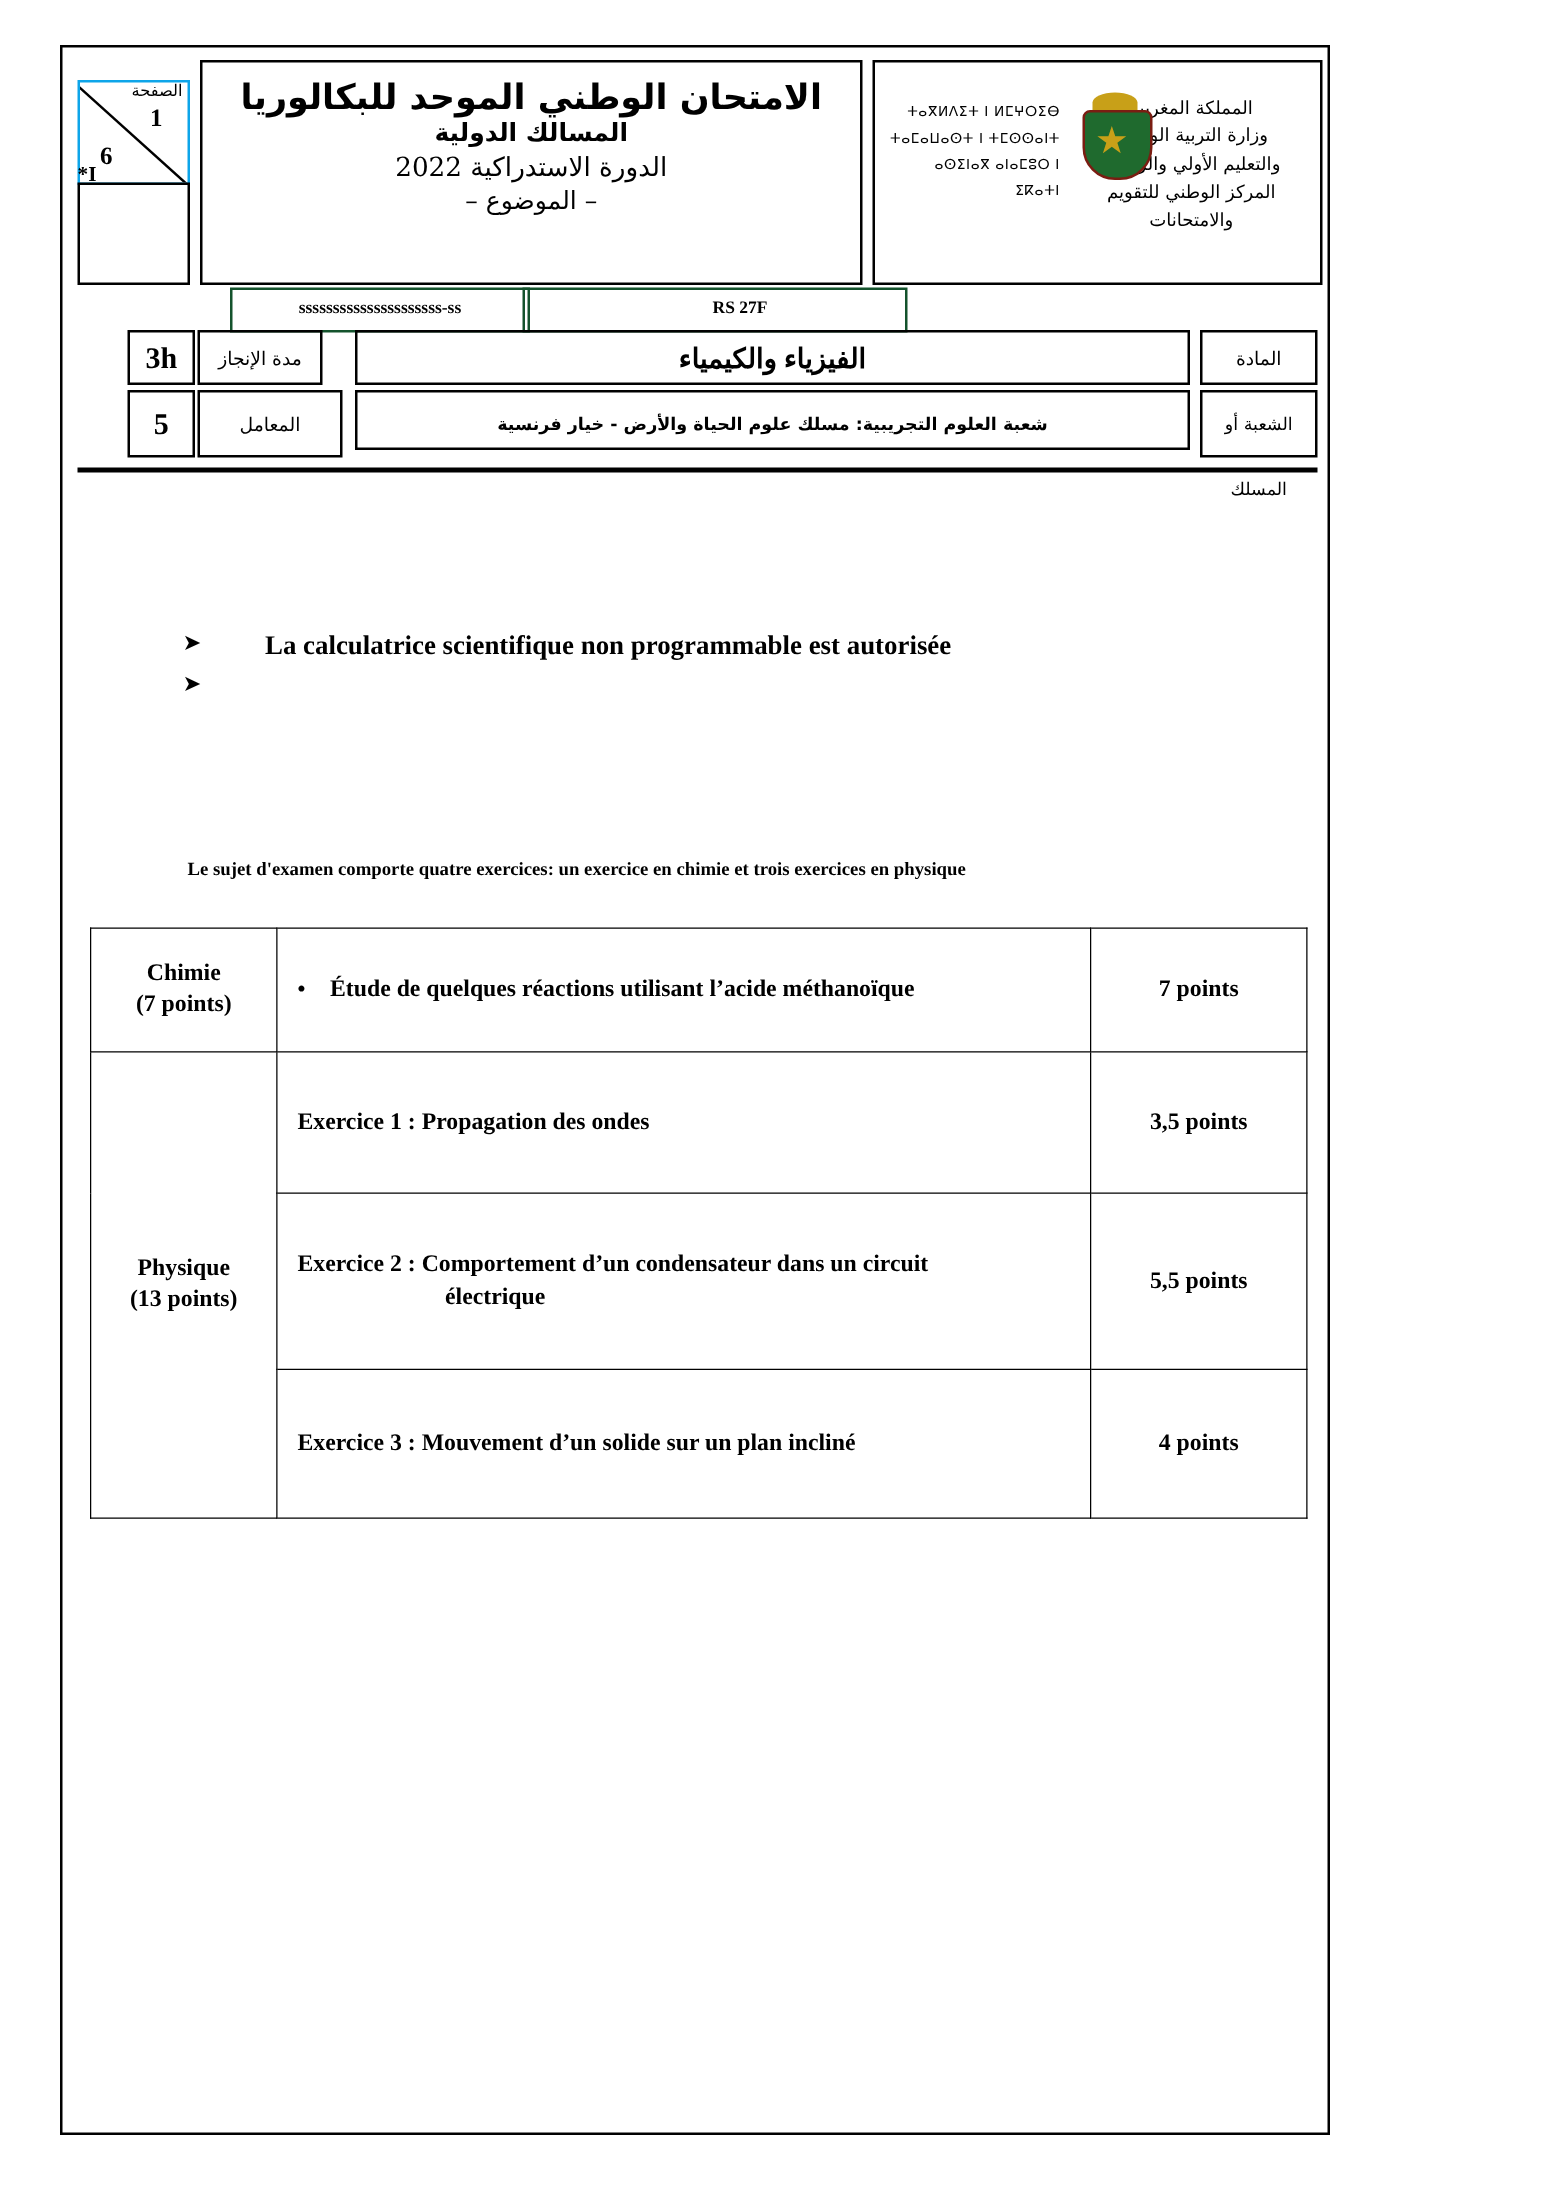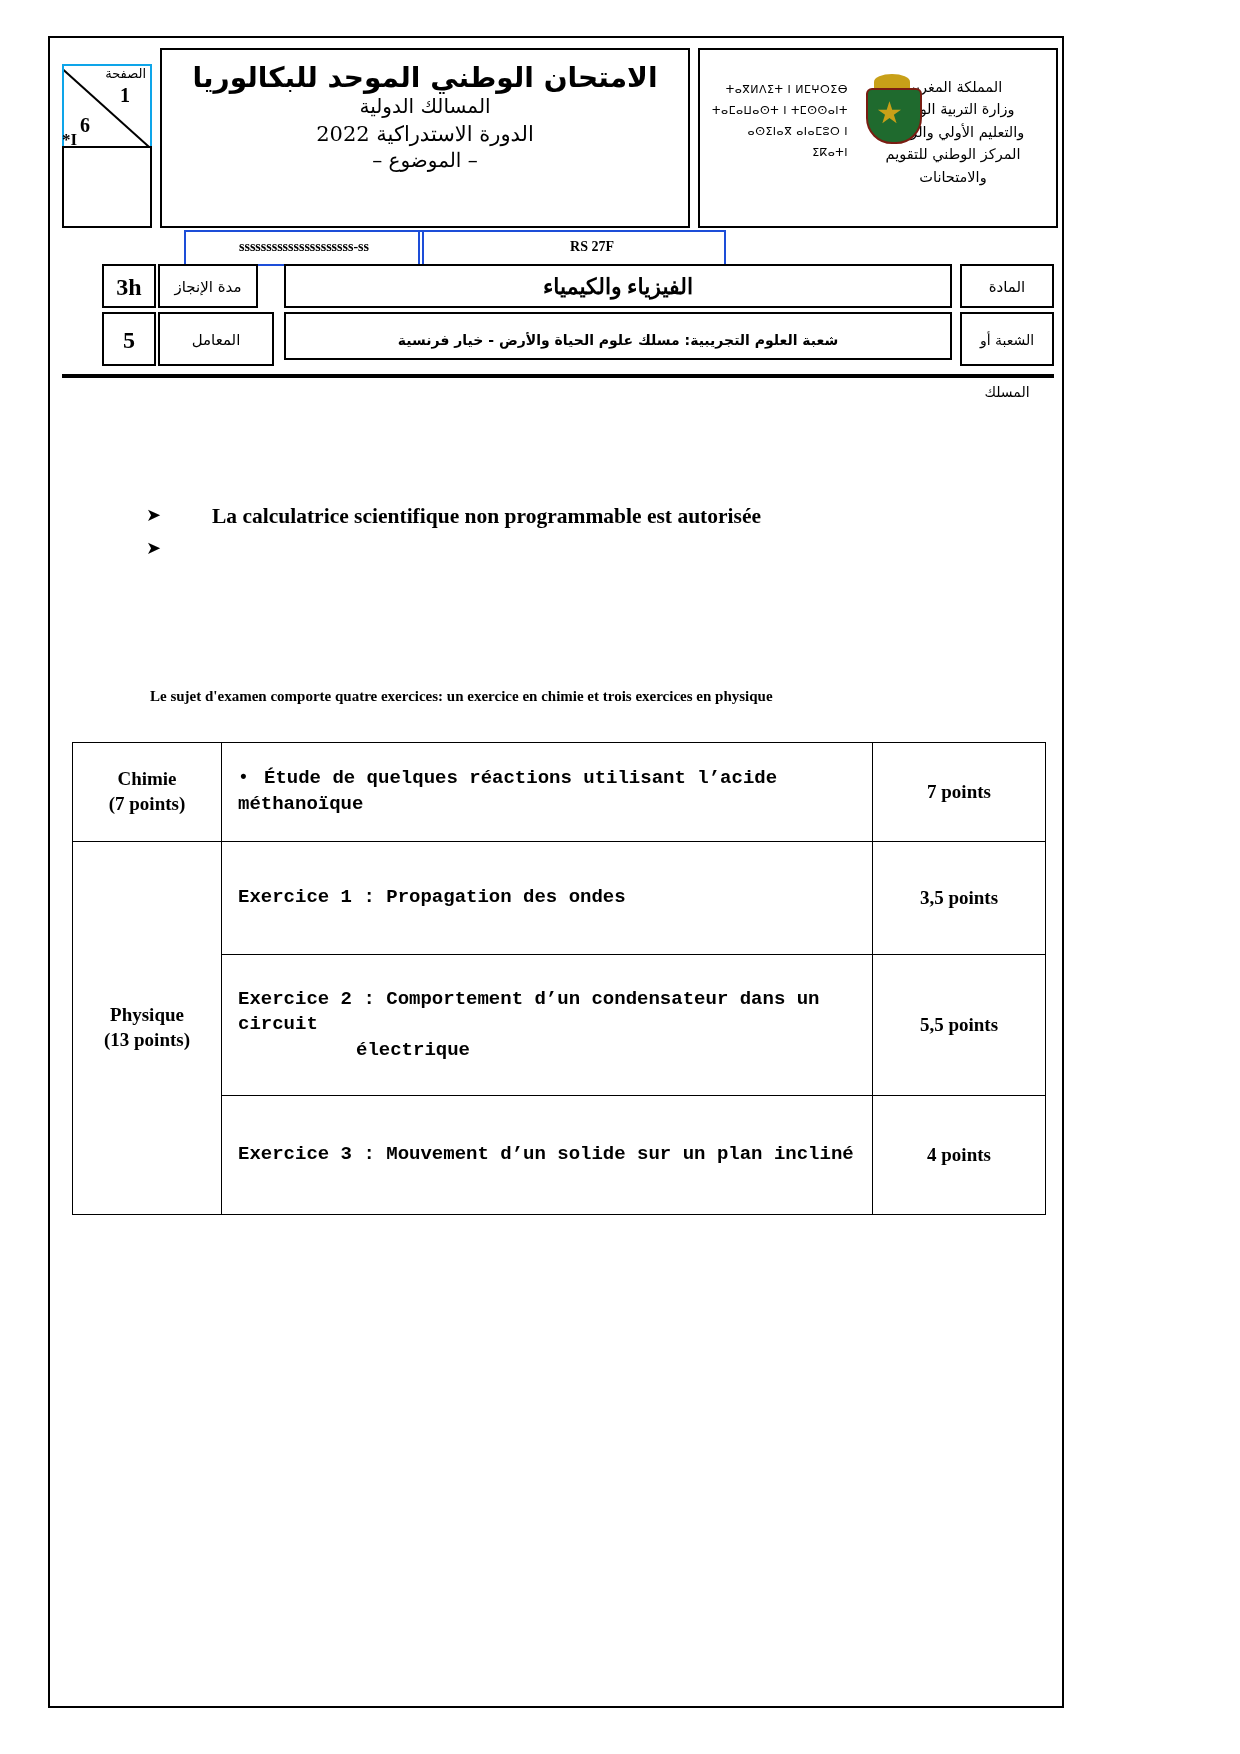--- a/index.html
+++ b/index.html
@@ -103,41 +103,41 @@
   }
   .title-main {
     margin-top: 12px;
     font-size: 28px;
     font-weight: bold;
     font-family: "DejaVu Sans", sans-serif;
     line-height: 1.15;
   }
   .title-sub {
     font-size: 20px;
-    font-weight: normal;
+    font-weight: bold;
     font-family: "DejaVu Sans", sans-serif;
     line-height: 1.2;
   }
   .title-session {
     font-size: 21px;
     font-family: "DejaVu Serif", serif;
     margin-top: 4px;
   }
   .title-sujet {
     font-size: 20px;
     font-family: "DejaVu Serif", serif;
     margin-top: 2px;
   }
 
   
   .code-box {
     position: absolute;
     top: 192px;
     height: 32px;
-    border: 2px solid #1d4ed8;
+    border: 2px solid #14532d;
     text-align: center;
     font-size: 14px;
     font-weight: bold;
     font-family: "Liberation Serif", serif;
     line-height: 30px;
   }
   .code-box.left  { left: 134px; width: 236px; }
   .code-box.right { left: 368px; width: 264px; padding-left: 40px; }
 
   
@@ -279,21 +279,21 @@
     width: 970px;
     border-collapse: collapse;
     table-layout: fixed;
   }
   .contents td {
     border: 1px solid #000;
     padding: 0;
     vertical-align: middle;
   }
   .col-cat   { width: 148px; text-align: center; }
-  .col-desc  { width: 650px; font-family: Liberation Mono, monospace; }
+  .col-desc  { width: 650px; }
   .col-pts   { width: 172px; text-align: center; }
 
   .cat-cell {
     font-size: 19px;
     font-weight: bold;
     line-height: 1.3;
     padding: 10px 4px;
   }
   .desc-cell {
     font-size: 19px;

